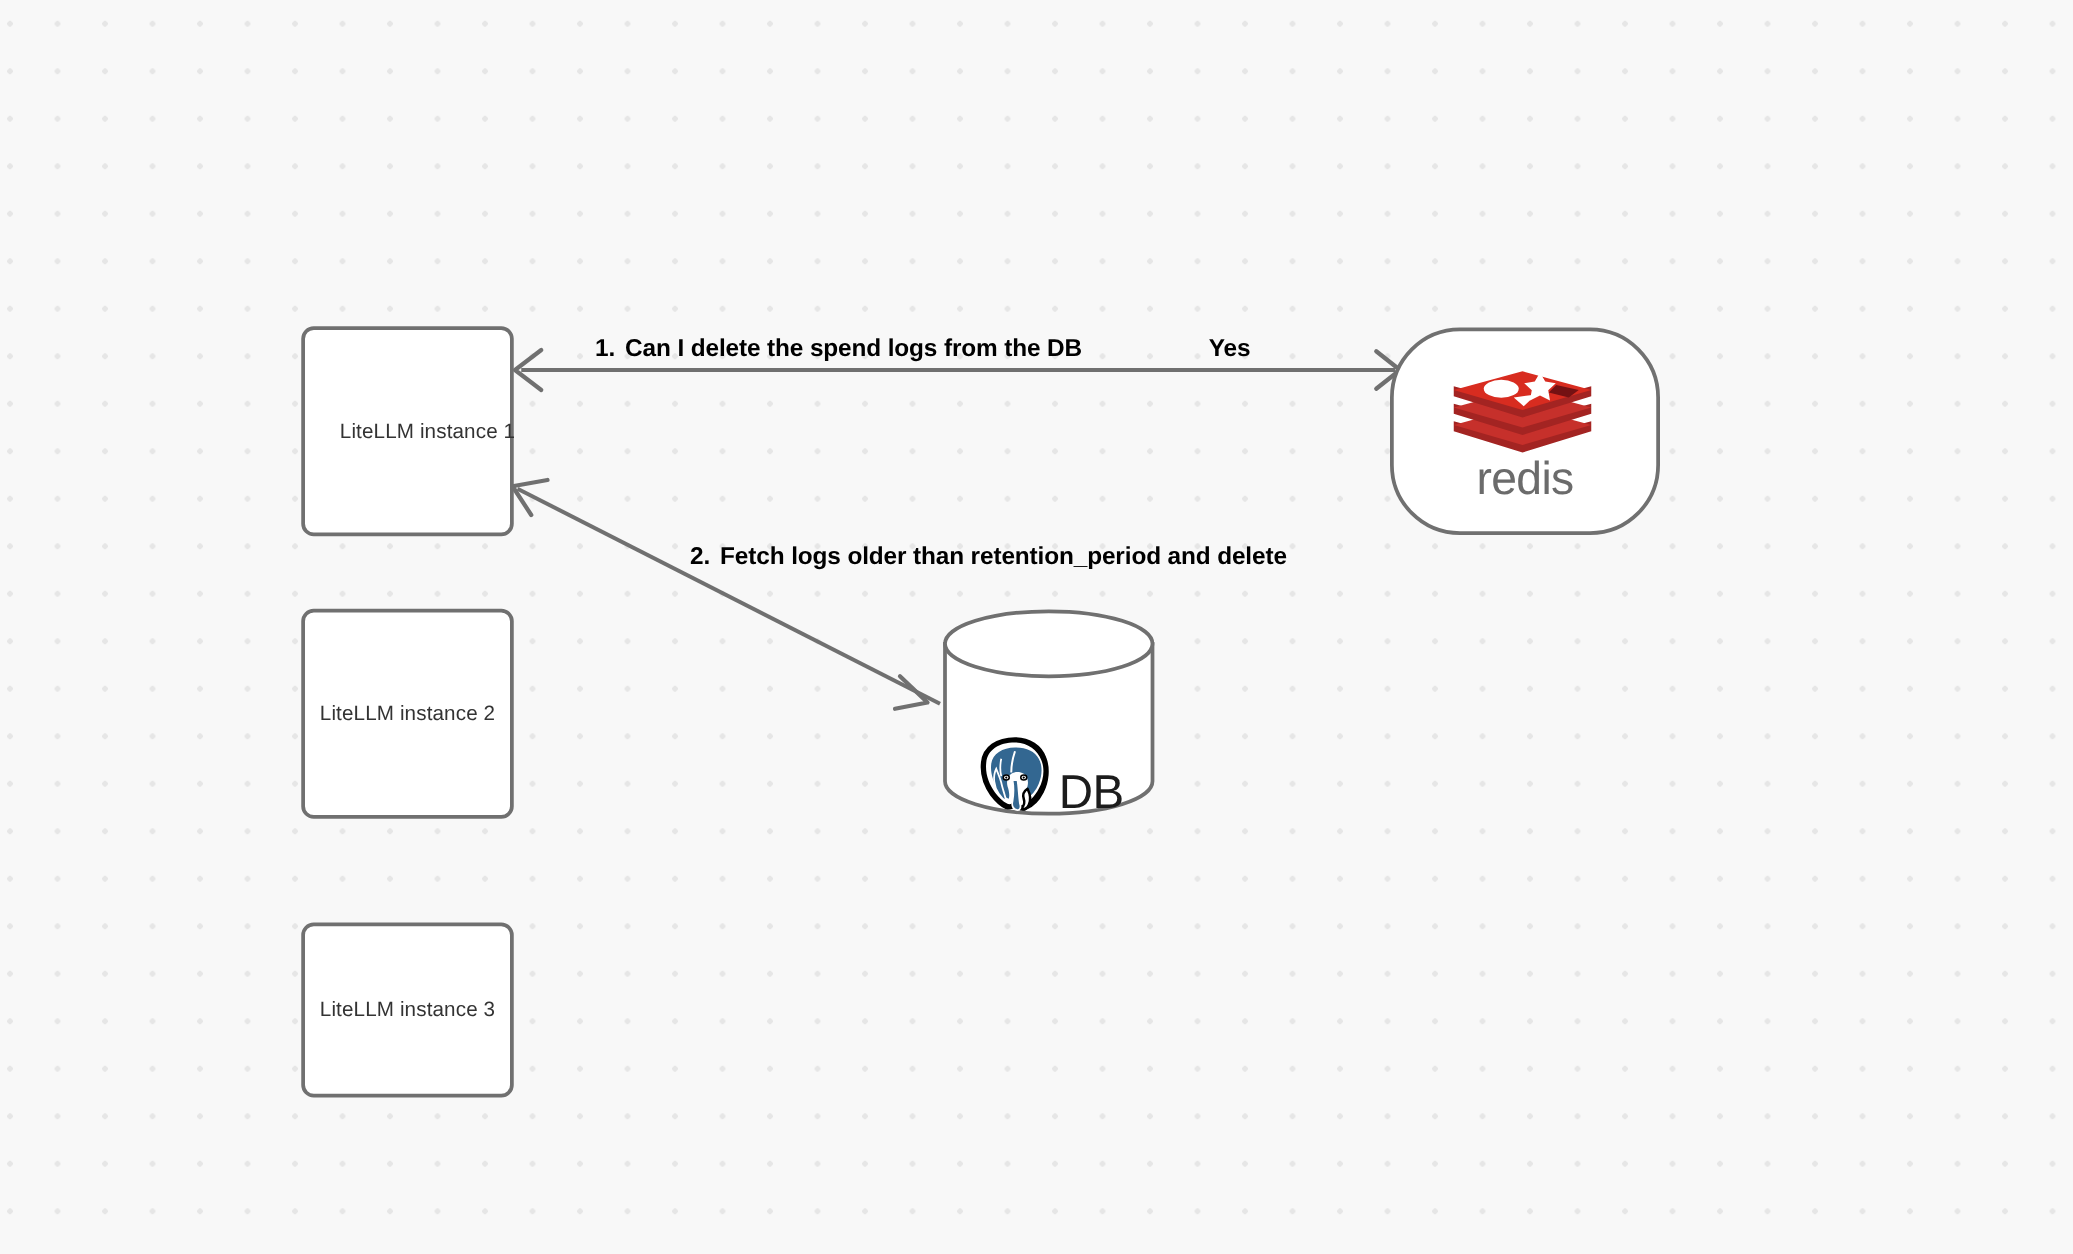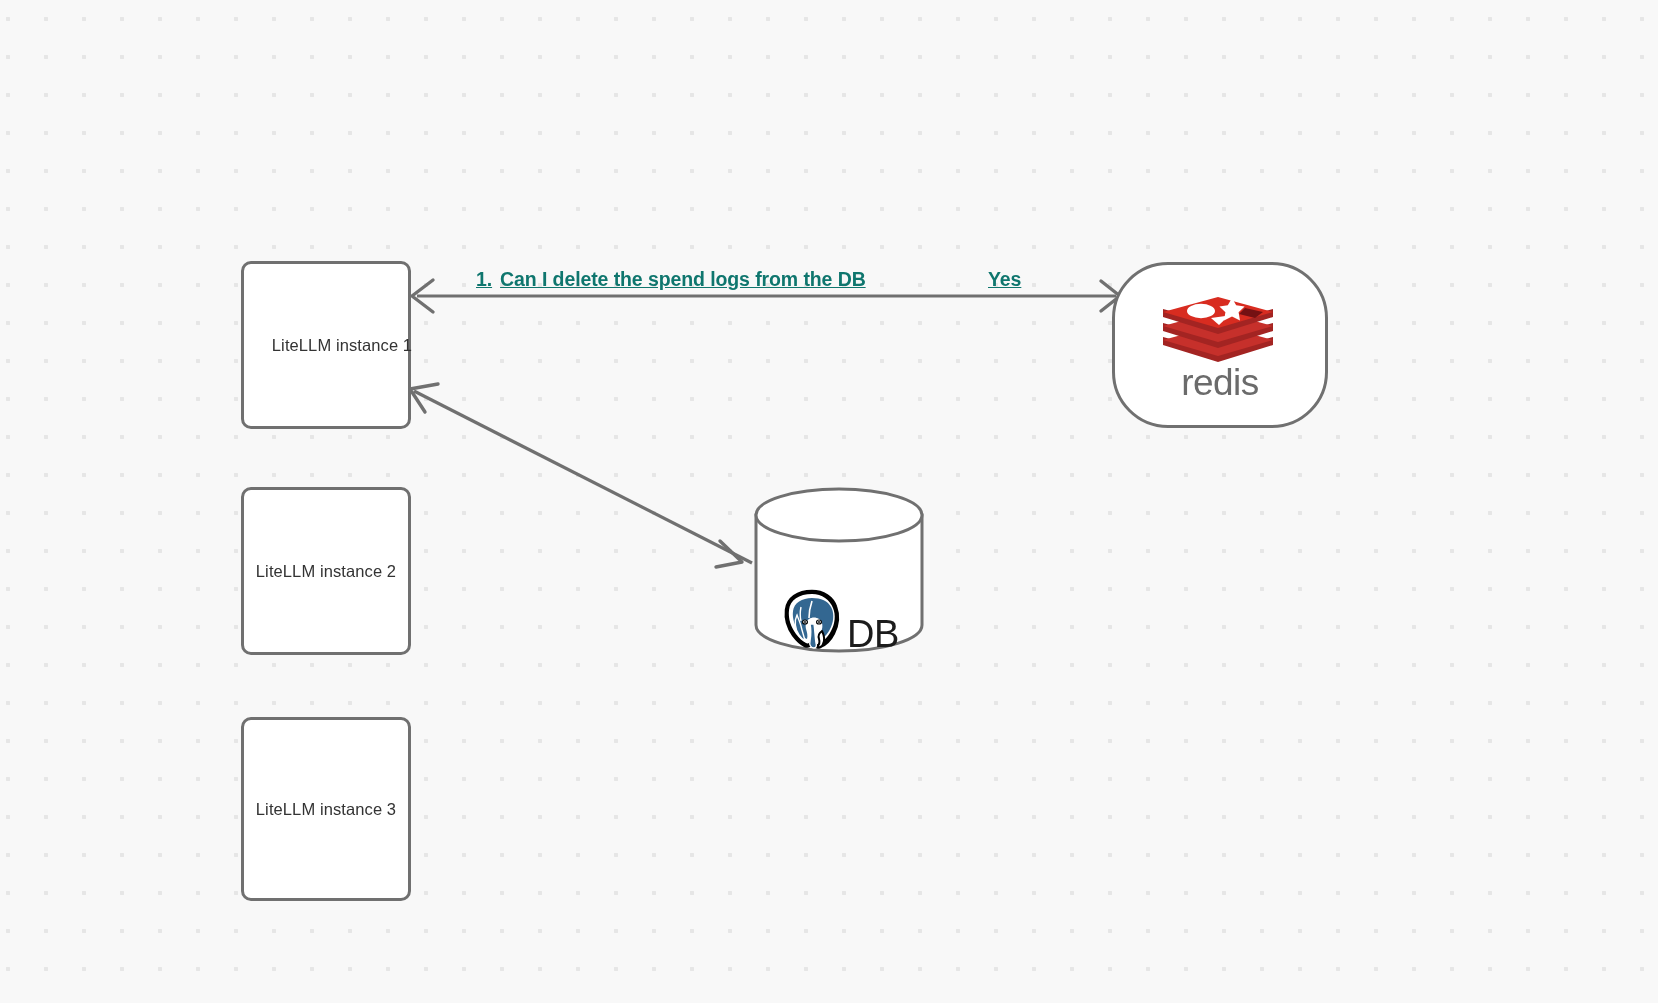--- a/index.html
+++ b/index.html
@@ -57,21 +57,21 @@
   .node-box .node-label {
     font-size: 16.5px;
     color: #333333;
     font-family: "Liberation Sans", sans-serif;
     letter-spacing: 0.1px;
     white-space: nowrap;
   }
 
   #node-litellm-1 { left: 241px; top: 261px; width: 170px; height: 168px; padding-left: 32px; }
   #node-litellm-2 { left: 241px; top: 487px; width: 170px; height: 168px; }
-  #node-litellm-3 { left: 241px; top: 717px; width: 170px; height: 184px; }
+  #node-litellm-3 { left: 241px; top: 738px; width: 170px; height: 140px; }
 
   
   #node-redis {
     position: absolute;
     left: 1112px;
     top: 262px;
     width: 216px;
     height: 166px;
     background: #ffffff;
     border: 3px solid #707070;
@@ -123,32 +123,31 @@
     font-family: "Liberation Sans", sans-serif;
     letter-spacing: -0.5px;
     line-height: 1;
   }
 
   
   .edge-label {
     position: absolute;
     font-family: "Liberation Sans", sans-serif;
     font-weight: bold;
-    color: #0f766e;
+    color: #000000;
     white-space: nowrap;
     letter-spacing: -0.1px;
-    text-decoration: underline;
   }
   #edge-label-1 {
     left: 476px;
     top: 268px;
     font-size: 19.5px;
   }
   #edge-label-yes {
-    left: 988px;
+    left: 967px;
     top: 268px;
     font-size: 19.5px;
   }
   #edge-label-2 {
     left: 552px;
     top: 434px;
     font-size: 19.5px;
   }
   .num-gap { display: inline-block; width: 8px; }
 </style>
@@ -179,20 +178,23 @@
       <polyline points="720,541 742,562 716,567" fill="none" stroke="#707070" stroke-width="3.4" stroke-linecap="round" stroke-linejoin="round"></polyline>
     </g>
   </svg>
 
   <div class="edge-label" id="edge-label-1">
     <span>1.</span><span class="num-gap"></span><span>Can I delete the spend logs from the DB</span>
   </div>
 
   <div class="edge-label" id="edge-label-yes">Yes</div>
 
+  <div class="edge-label" id="edge-label-2">
+    <span>2.</span><span class="num-gap"></span><span>Fetch logs older than retention_period and delete</span>
+  </div>
 
   <div class="node-box" id="node-litellm-1">
     <span class="node-label">LiteLLM instance 1</span>
   </div>
 
   <div class="node-box" id="node-litellm-2">
     <span class="node-label">LiteLLM instance 2</span>
   </div>
 
   <div class="node-box" id="node-litellm-3">

